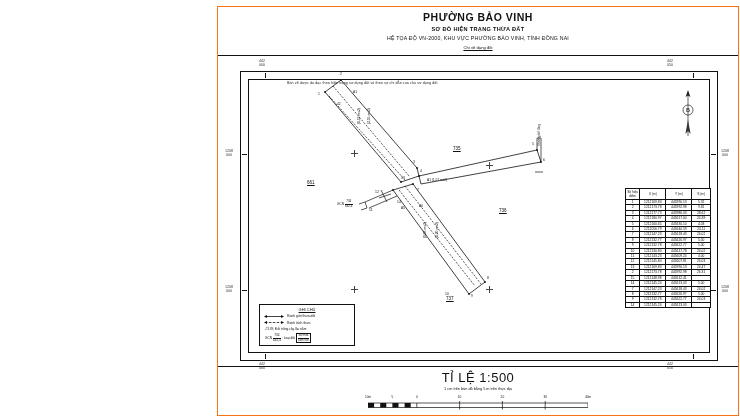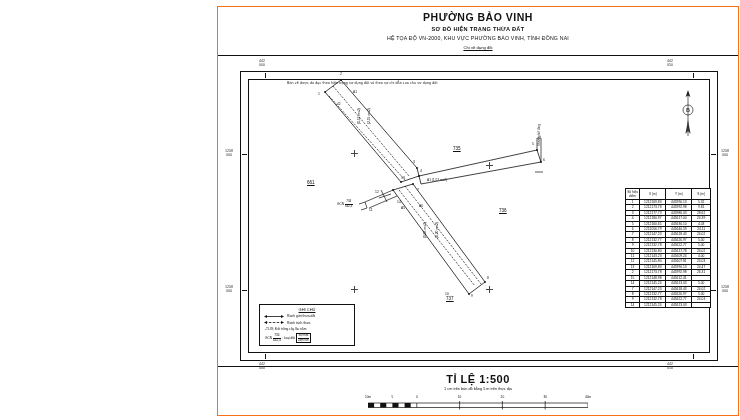--- a/index.html
+++ b/index.html
@@ -72,21 +72,21 @@
               padding:0 1px;text-align:center;font-weight:normal;}
   .coordtable th{font-size:3.2px;line-height:4px;padding:1px;}
   .c-stt{width:13px;}
   .c-x{width:26px;}
   .c-y{width:26px;}
   .c-s{width:19px;}
 
   
   .hr-foot{position:absolute;left:0;bottom:48px;width:100%;height:0;border-top:1px solid #111;}
   .scale-wrap{position:absolute;left:0;bottom:4px;width:100%;text-align:center;}
-  .sc-title{font-size:11px;font-weight:bold;letter-spacing:.5px;}
+  .sc-title{font-size:13px;font-weight:normal;letter-spacing:.5px;}
   .sc-sub{font-size:3.8px;margin-top:2px;}
   .sc-bar{position:relative;width:220px;height:16px;margin:4px auto 0;}
   .sc-lbl{position:absolute;top:0;font-size:3.2px;transform:translateX(-50%);}
 </style>
 </head>
 <body>
 
 <div class="page">
   <div class="outer-frame">
 

